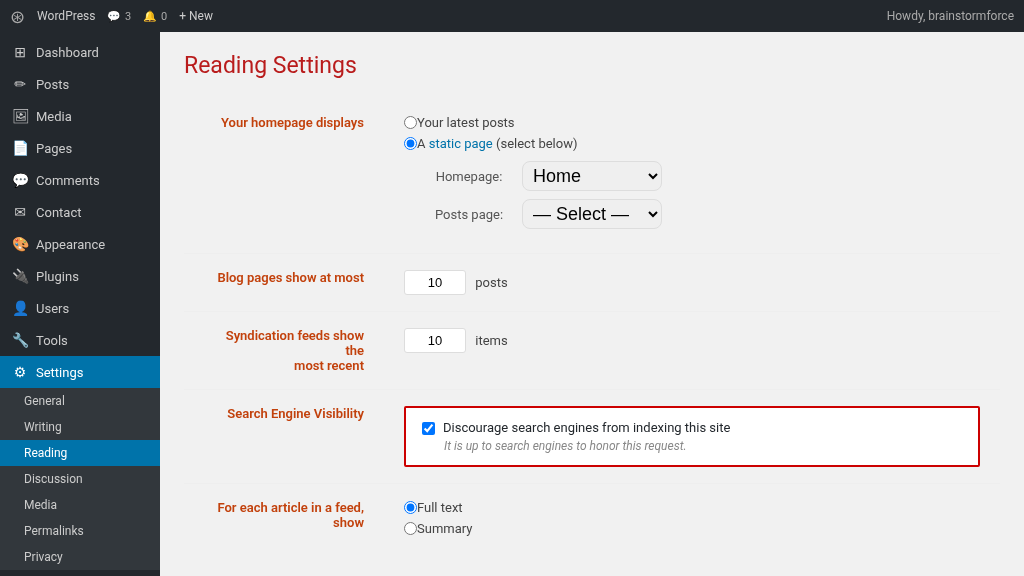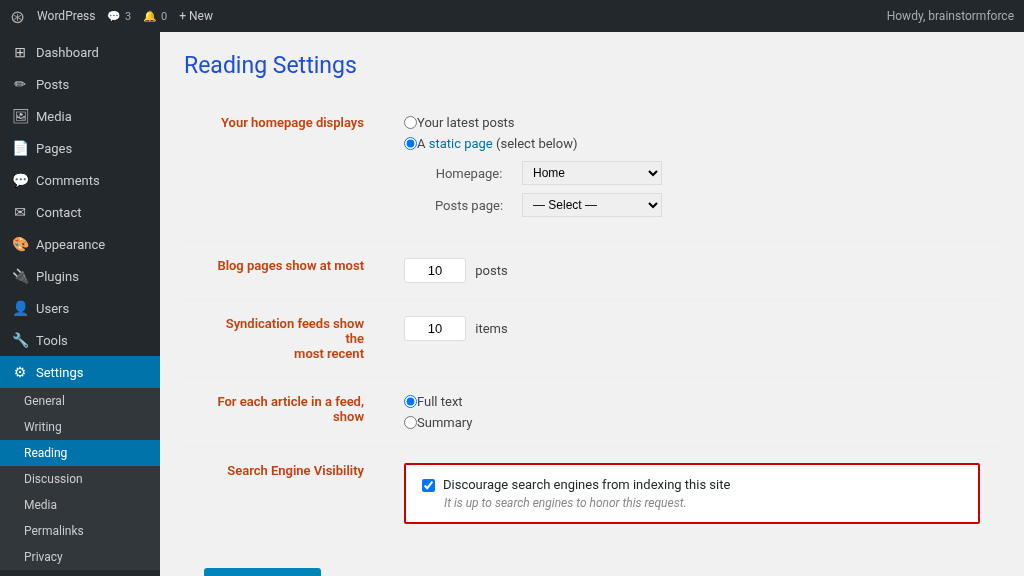--- a/index.html
+++ b/index.html
@@ -53,21 +53,21 @@
     .main-content {
       flex: 1;
       background: #f1f1f1;
       overflow-y: auto;
       padding: 20px 24px;
     }
 
     .page-title {
       font-size: 23px;
       font-weight: 400;
-      color: #1d4ed8;
+      color: #b91c1c;
       margin-bottom: 20px;
     }
 
     .settings-table {
       width: 100%;
       border-collapse: collapse;
     }
 
     .settings-table tr {
       border-bottom: 1px solid #eee;
@@ -94,21 +94,21 @@
     }
 
     .radio-label { display: flex; align-items: center; margin-bottom: 6px; cursor: pointer; }
     .radio-label input[type="radio"] { cursor: pointer; }
 
     .static-page-link { color: #0073aa; text-decoration: none; }
 
     .sub-settings { margin-top: 10px; margin-left: 20px; }
     .sub-row { display: flex; align-items: center; gap: 8px; margin-bottom: 8px; font-size: 13px; color: #555; }
     .sub-row label { width: 90px; text-align: center; }
-    .sub-row select { padding: 3px 6px; border: 1px solid #ddd; border-radius: 0; font-size: 12px; min-width: 140px; }
+    .sub-row select { padding: 3px 6px; border: 1px solid #ddd; border-radius: 8px; font-size: 18px; min-width: 140px; }
 
     .text-input { width: 62px; padding: 4px 6px; border: 1px solid #ddd; border-radius: 3px; font-size: 13px; text-align: center; }
 
     .feed-radio { display: flex; flex-direction: column; gap: 6px; }
     .feed-radio .radio-label { margin-bottom: 0; }
 
     .search-visibility-box {
       border: 2px solid #cc0000;
       padding: 12px 16px;
       border-radius: 2px;
@@ -272,47 +272,47 @@
           <span>Syndication feeds show the</span><br>
           <span>most recent</span>
         </th>
         <td>
           <input type="text" class="text-input" value="10" style="">
           <span style="margin-left:6px;">items</span>
         </td>
       </tr>
 
       <tr>
+        <th>Search Engine Visibility</th>
+        <td>
+          <div class="search-visibility-box">
+            <div class="search-vis-check">
+              <input type="checkbox" checked="" style="">
+              <span class="search-vis-label">Discourage search engines from indexing this site</span>
+            </div>
+            <div class="search-vis-note">It is up to search engines to honor this request.</div>
+          </div>
+        </td>
+      </tr>
+
+      <tr>
         <th>For each article in a feed, show</th>
         <td>
           <div class="feed-radio">
             <label class="radio-label">
               <input type="radio" name="feed_article" checked="" style="">
               <span>Full text</span>
             </label>
             <label class="radio-label">
               <input type="radio" name="feed_article" style="">
               <span>Summary</span>
             </label>
           </div>
         </td>
       </tr>
-
-      <tr>
-        <th>Search Engine Visibility</th>
-        <td>
-          <div class="search-visibility-box">
-            <div class="search-vis-check">
-              <input type="checkbox" checked="" style="">
-              <span class="search-vis-label">Discourage search engines from indexing this site</span>
-            </div>
-            <div class="search-vis-note">It is up to search engines to honor this request.</div>
-          </div>
-        </td>
-      </tr>
     </tbody>
       </table>
 
     <div class="settings-footer">
       <button class="save-btn">Save Changes</button>
     </div>
   </main>
 </div>
 
 </body></html>

